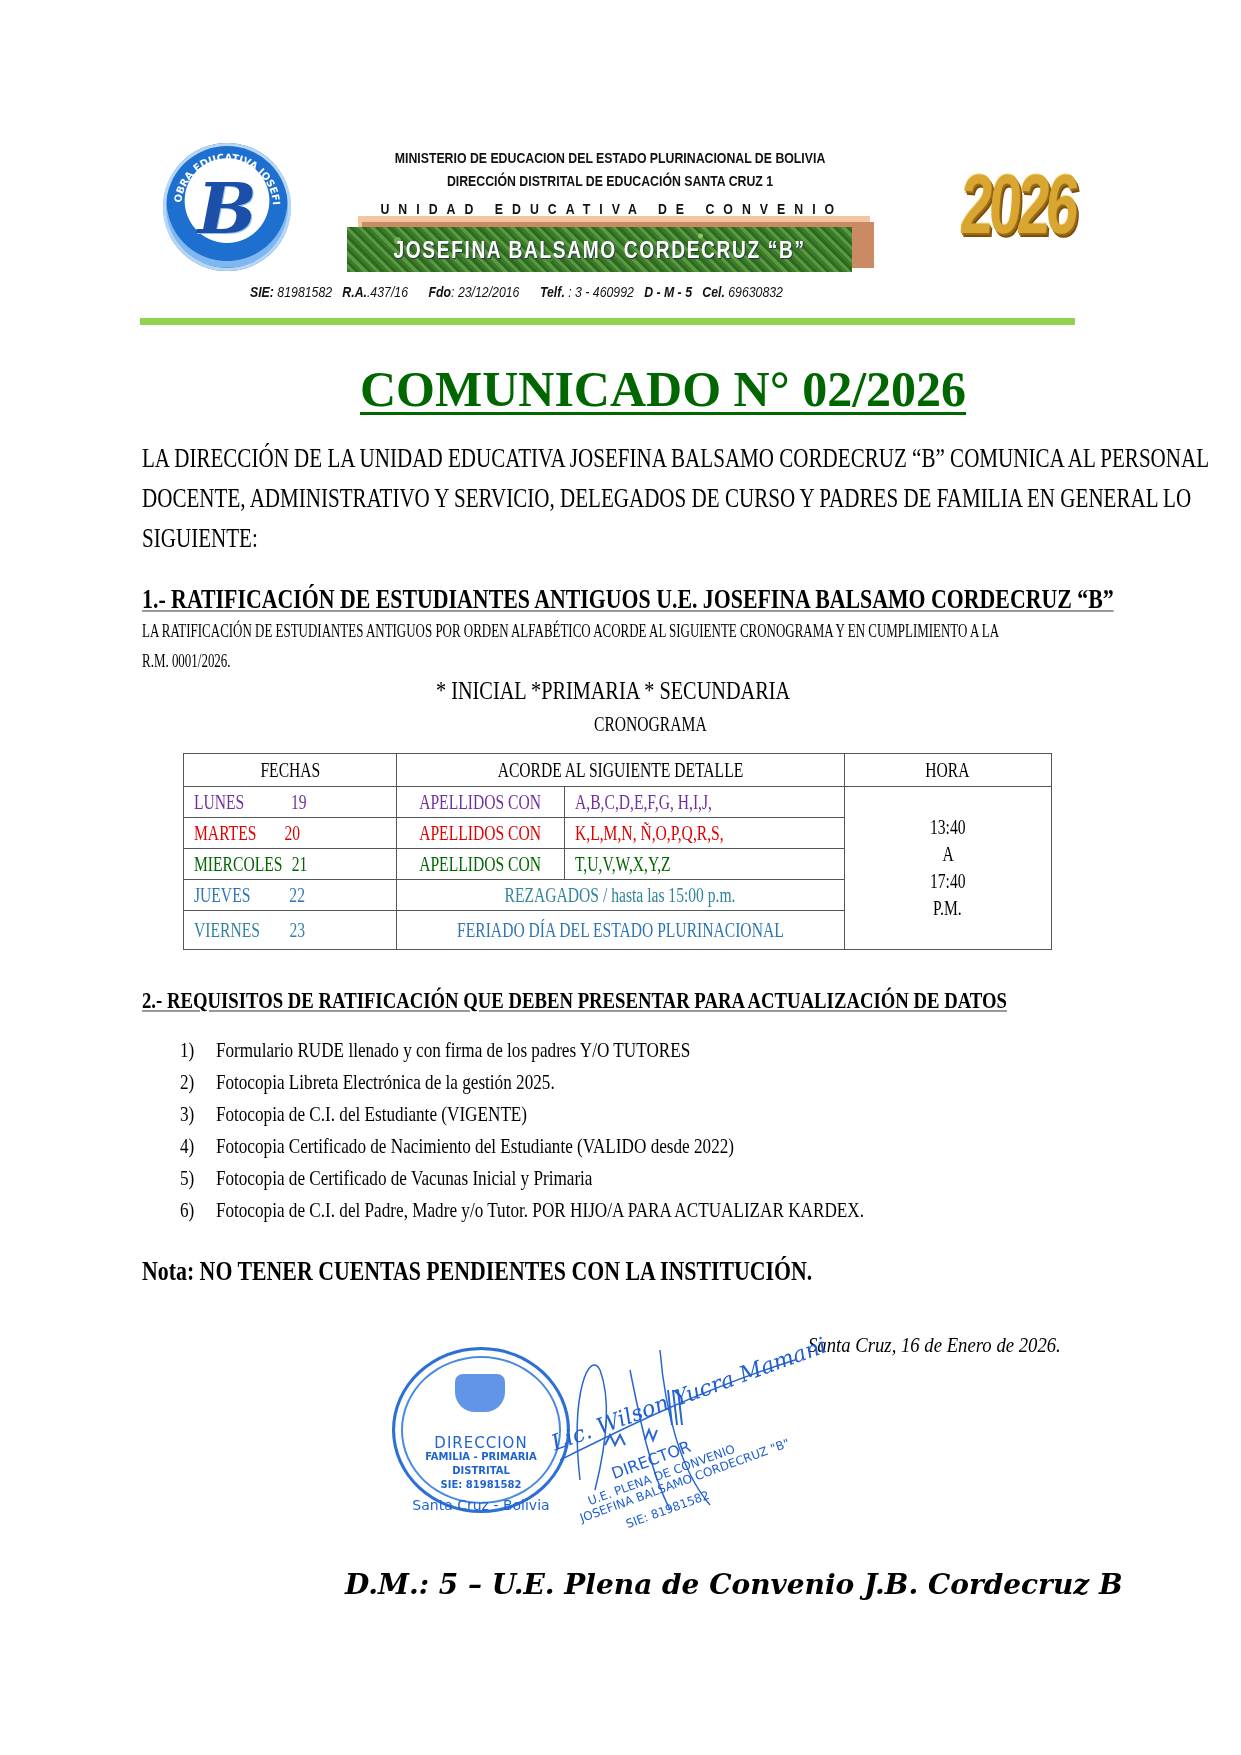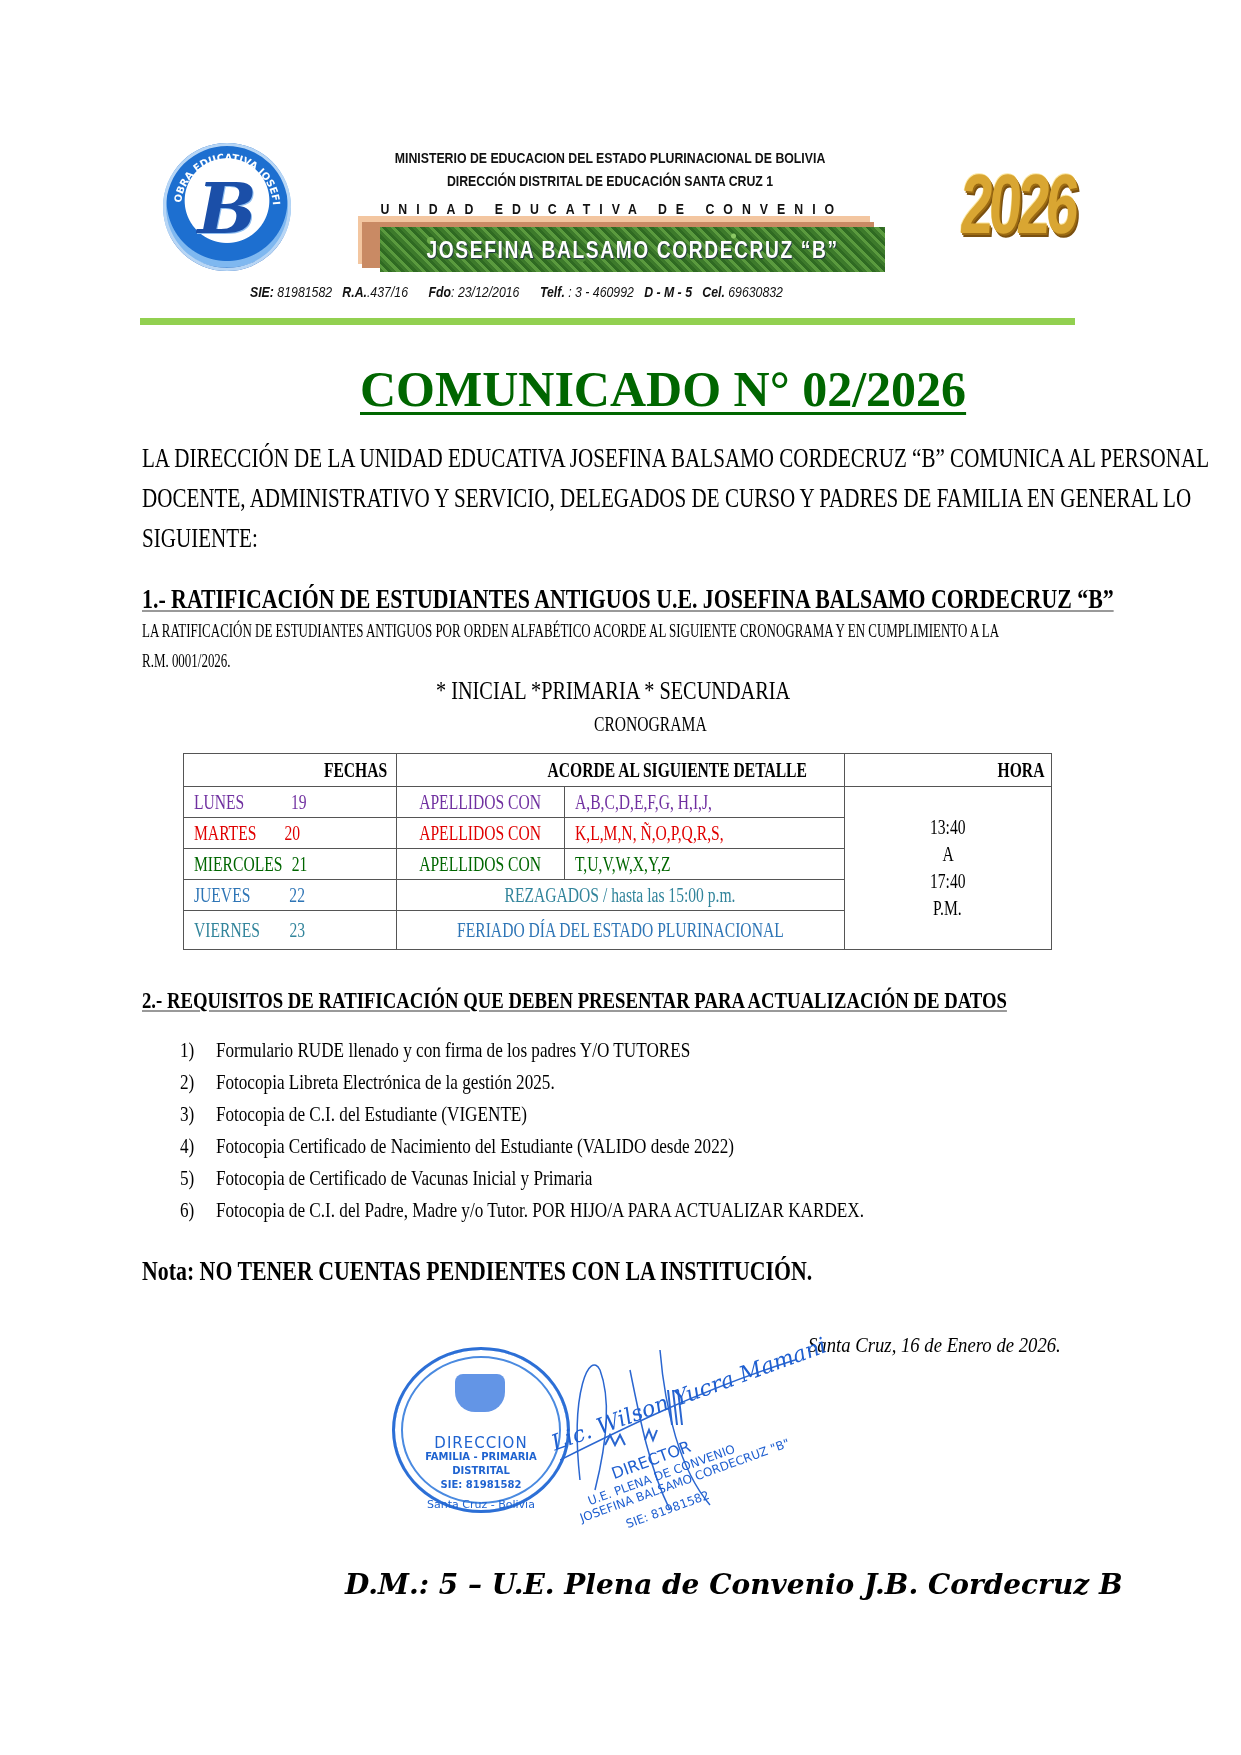--- a/index.html
+++ b/index.html
@@ -15,21 +15,21 @@
   .logo .bletter { position:absolute; left:0; right:0; top:24px; text-align:center;
           font-family:"DejaVu Serif", serif; font-style:italic; font-weight:bold; font-size:70px; color:#1b4fa8;
           text-shadow:1px 1px 0 #8fbef0; }
   .hline { font-family:"Liberation Sans", sans-serif; font-weight:bold; color:#111; text-align:center;
            transform:scaleX(0.82); transform-origin:center; white-space:nowrap; }
   .h1 { left:300px; top:149px; width:620px; font-size:15px; }
   .h2 { left:300px; top:172px; width:620px; font-size:15px; }
   .h3 { left:330px; top:200px; width:560px; font-size:15px; letter-spacing:11px; }
   .banner-back { left:358px; top:216px; width:512px; height:48px; background:#f3c6a0; }
   .banner-back2 { left:362px; top:222px; width:512px; height:46px; background:#c98a64; }
-  .banner { left:380px; top:227px; width:505px; height:45px;
+  .banner { left:347px; top:227px; width:505px; height:45px;
             background:
               radial-gradient(circle at 10% 30%, #6fae4c 0 3px, transparent 4px),
               radial-gradient(circle at 40% 70%, #4b8a35 0 3px, transparent 4px),
               radial-gradient(circle at 70% 20%, #8cc865 0 2px, transparent 3px),
               repeating-linear-gradient(45deg, #3d7a2b 0 3px, #5a9a3e 3px 6px, #2f6a22 6px 9px);
             display:flex; align-items:center; justify-content:center; }
   .banner span { font-family:"Liberation Sans", sans-serif; font-weight:bold; color:#fff;
             font-size:24px; letter-spacing:2px; transform:scaleX(0.8); white-space:nowrap;
             text-shadow:1px 1px 1px #234; }
   .year { left:938px; top:148px; width:160px; height:112px; display:flex; align-items:center; justify-content:center;
@@ -51,21 +51,21 @@
   .sec1 { left:142px; top:583px; font-size:28px; font-weight:bold; transform:scaleX(0.78);
           text-decoration:underline; text-decoration-color:#999; }
   .sec1-body { left:142px; font-size:18px; transform:scaleX(0.72); }
   .levels { left:436px; top:676px; font-size:26px; transform:scaleX(0.78); }
   .crono { left:594px; top:713px; font-size:20px; transform:scaleX(0.78); }
 
   
   table.sched { position:absolute; left:183px; top:753px; width:869px; border-collapse:collapse;
                 font-family:"Liberation Serif", serif; }
   table.sched td, table.sched th { border:1.5px solid #555; padding:0; height:30px; }
-  table.sched th { height:32px; font-weight:bold;text-align:right; }
+  table.sched th { height:32px; font-weight:normal; }
   .c { display:inline-block; white-space:nowrap; transform:scaleX(0.78); }
   .tcell { font-size:20px; }
   .lft { text-align:left; padding-left:10px !important; }
   .lft .c { transform-origin:left; }
   .ctr { text-align:center; }
 
   
   .sec2 { left:142px; top:987px; font-size:24px; font-weight:bold; transform:scaleX(0.78);
           text-decoration:underline; text-decoration-color:#999; }
   .req { left:180px; font-size:22px; transform:scaleX(0.78); }
@@ -199,21 +199,21 @@
 
 <div class="abs date">Santa Cruz, 16  de Enero   de 2026.</div>
 
 <div class="abs seal">
   <div class="seal-emblem"></div>
   <div class="seal-inner">
     <div style="font-size:15px;letter-spacing:1px">DIRECCION</div>
     <div style="font-size:10px;font-weight:bold">FAMILIA - PRIMARIA</div>
     <div style="font-size:10px;font-weight:bold">DISTRITAL</div>
     <div style="font-size:10px;font-weight:bold">SIE: 81981582</div>
-    <div style="font-size:11px;margin-top:6px">Santa Cruz - Bolivia</div>
+    <div style="font-size:14px;margin-top:6px">Santa Cruz - Bolivia</div>
   </div>
 </div>
 
 <svg class="abs sig" viewBox="0 0 240 200">
   <path d="M20 150 C 10 60, 30 20, 40 40 C 55 80, 40 140, 35 160" stroke="#2a66d0" stroke-width="1.5" fill="none"></path>
   <path d="M70 40 C 80 90, 90 140, 110 180" stroke="#2a66d0" stroke-width="1.5" fill="none"></path>
   <path d="M100 20 C 105 80, 120 140, 150 175" stroke="#2a66d0" stroke-width="1.5" fill="none"></path>
   <path d="M108 60 L 112 95 M113 60 L 117 95 M118 60 L 122 95" stroke="#2a66d0" stroke-width="2" fill="none"></path>
   <path d="M0 130 C 60 100, 140 60, 235 30" stroke="#2a66d0" stroke-width="1.5" fill="none"></path>
   <path d="M45 115 l5 -10 l5 10 l5 -10 l5 10 M85 110 l4 -10 l4 10 l4 -10" stroke="#2a66d0" stroke-width="2" fill="none"></path>

